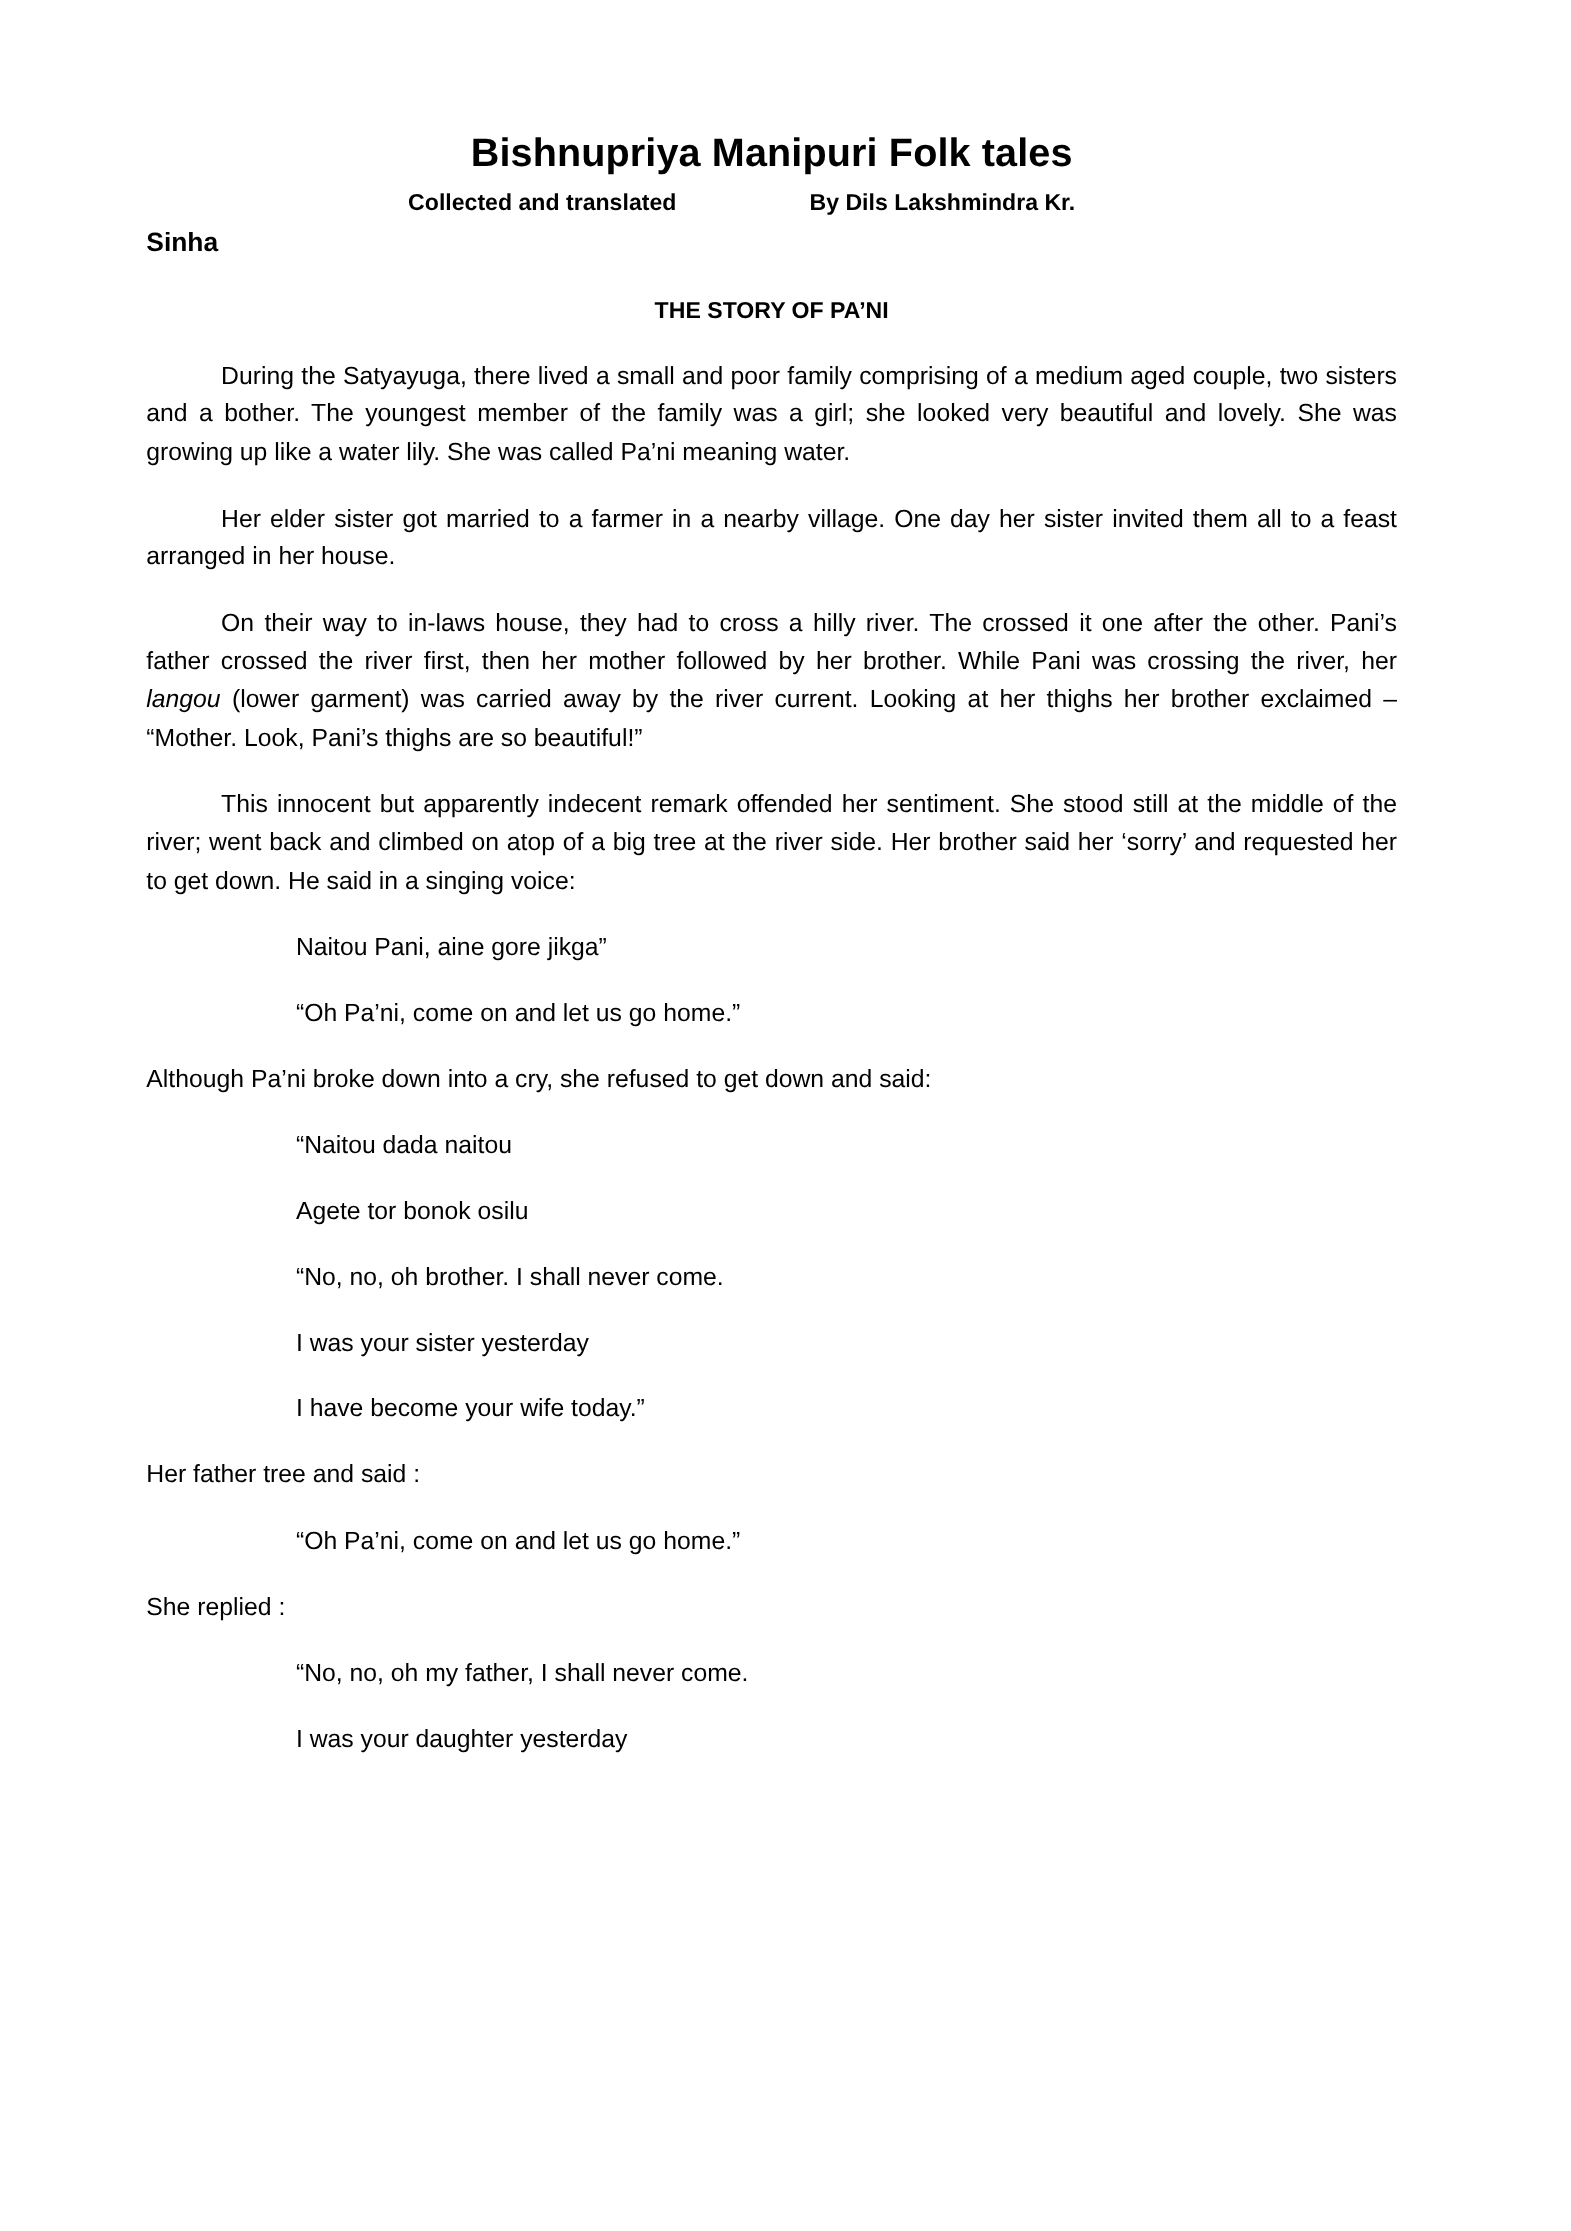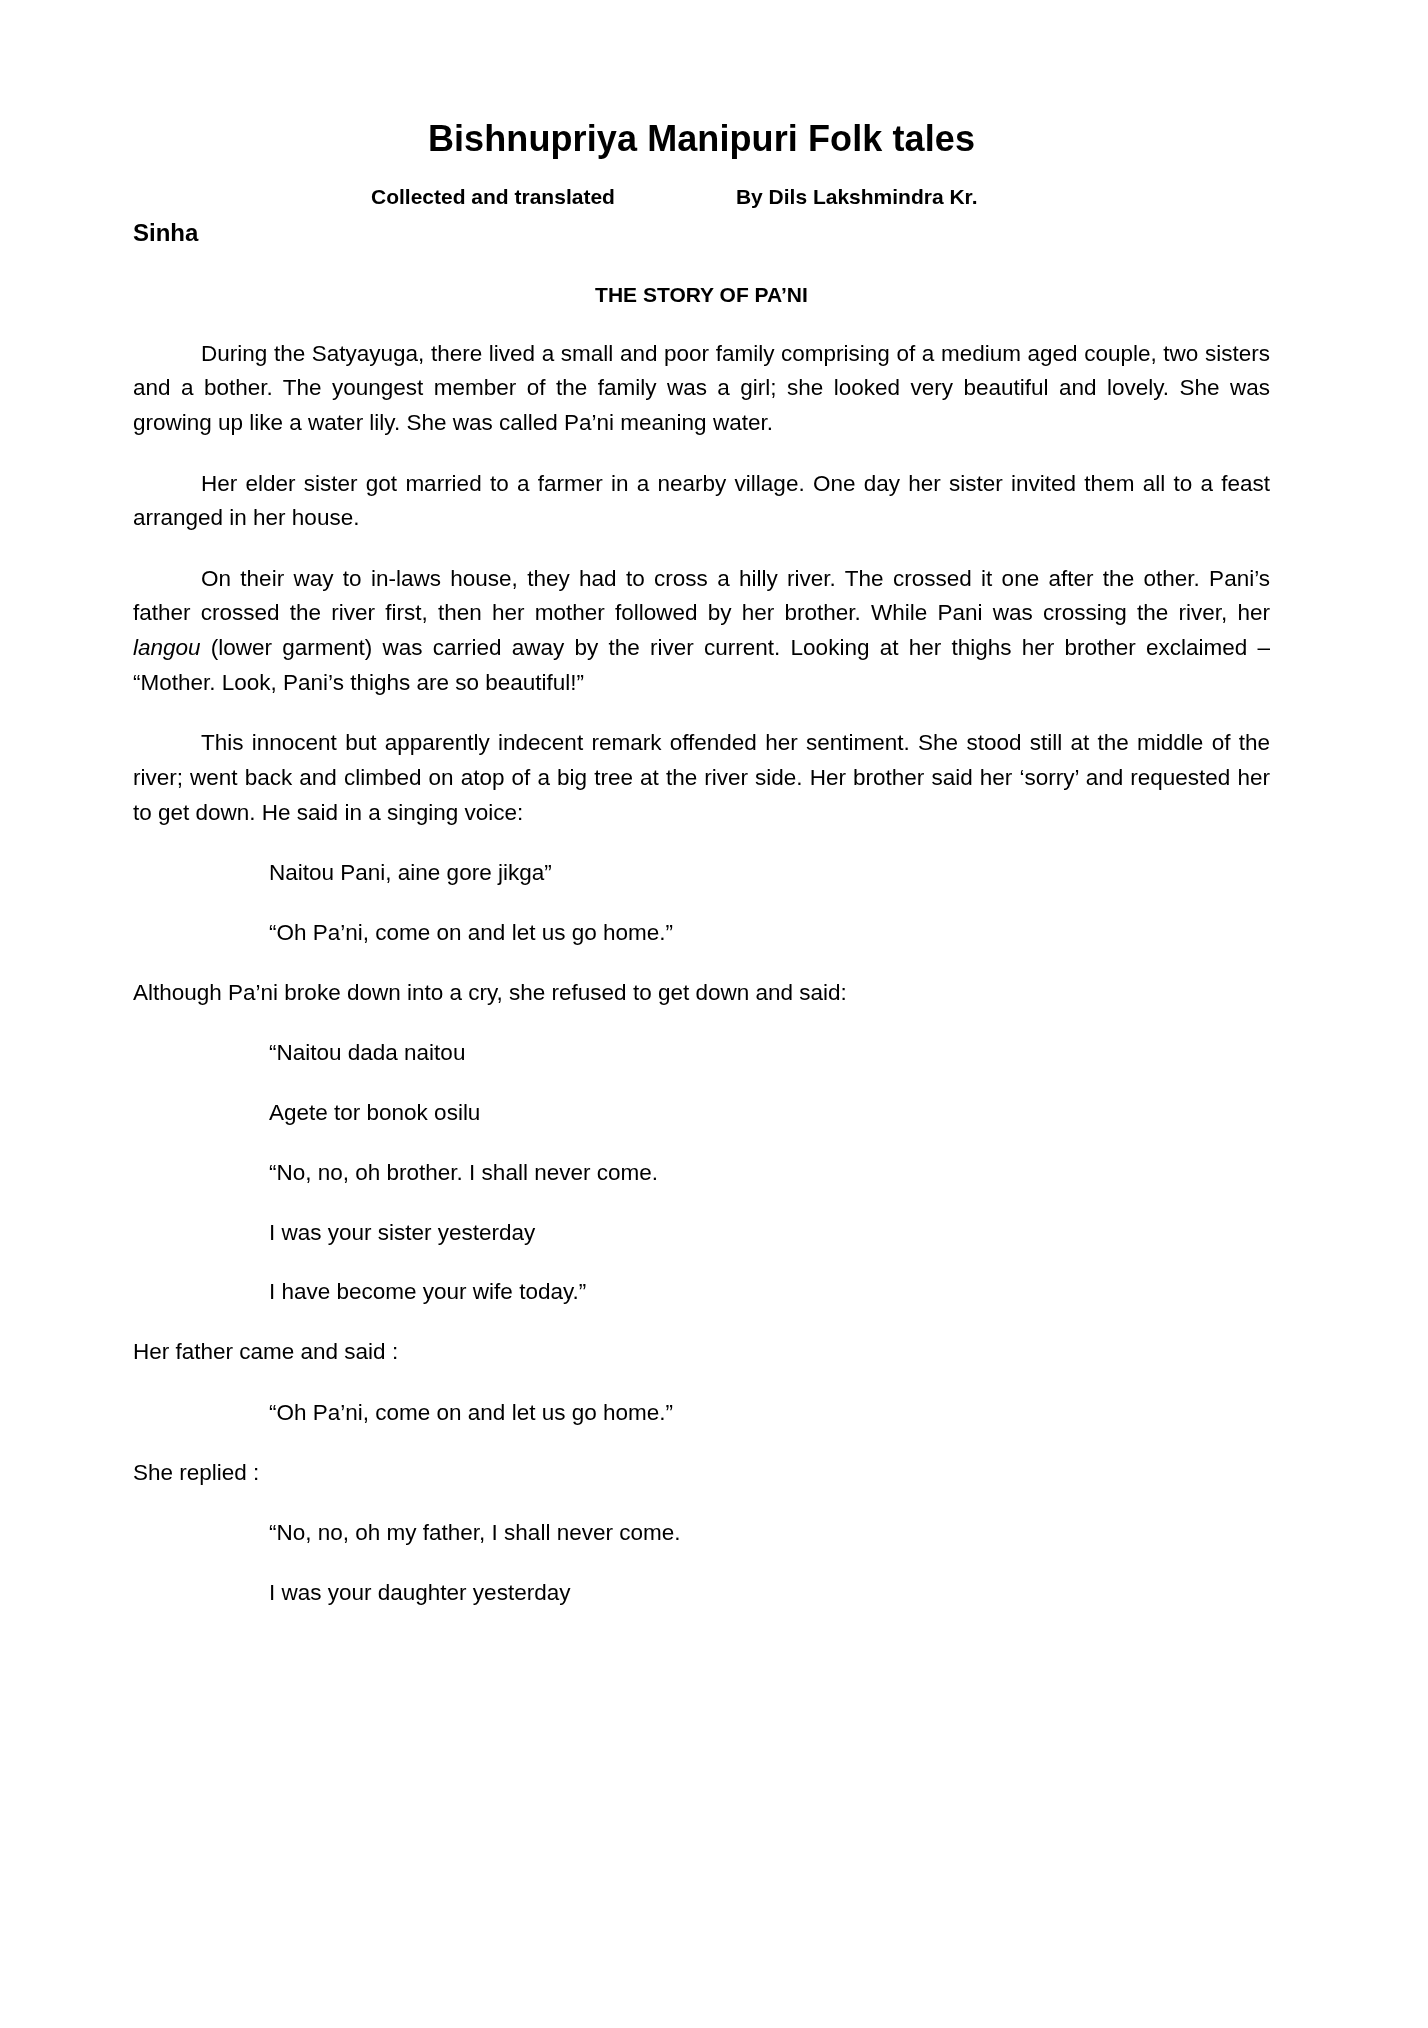--- a/index.html
+++ b/index.html
@@ -26,21 +26,21 @@
     font-size: 36px;
     font-weight: bold;
     line-height: 1.15;
     margin: 0 0 8px 0;
     letter-spacing: 0.1px;
   }
   .byline-row {
     font-size: 21px;
     font-weight: bold;
     line-height: 1.55;
-    margin: 22px 0 0 0;
+    margin: 10px 0 0 0;
     white-space: pre;
   }
   .byline-row .seg-credit {
     display: inline-block;
     margin-left: 238px;
   }
   .byline-row .seg-author {
     display: inline-block;
     margin-left: 121px;
   }
@@ -101,20 +101,20 @@
       <p class="body-par indent-first"><span>On their way to in-laws house, they had to cross a hilly river. The crossed it one after the other. Pani’s father crossed the river first, then her mother followed by her brother. While Pani was crossing the river, her </span><span class="ital">langou</span><span> (lower garment) was carried away by the river current. Looking at her thighs her brother exclaimed – “Mother. Look, Pani’s thighs are so beautiful!”</span></p>
       <p class="body-par indent-first"><span>This innocent but apparently indecent remark offended her sentiment. She stood still at the middle of the river; went back and climbed on atop of a big tree at the river side. Her brother said her ‘sorry’ and requested her to get down. He said in a singing voice:</span></p>
       <p class="verse"><span>Naitou Pani, aine gore jikga”</span></p>
       <p class="verse"><span>“Oh Pa’ni, come on and let us go home.”</span></p>
       <p class="body-par flush"><span>Although Pa’ni broke down into a cry, she refused to get down and said:</span></p>
       <p class="verse"><span>“Naitou dada naitou</span></p>
       <p class="verse"><span>Agete tor bonok osilu</span></p>
       <p class="verse"><span>“No, no, oh brother. I shall never come.</span></p>
       <p class="verse"><span>I was your sister yesterday</span></p>
       <p class="verse"><span>I have become your wife today.”</span></p>
-      <p class="body-par flush"><span>Her father came and said :</span></p>
+      <p class="body-par flush"><span>Her father tree and said :</span></p>
       <p class="verse"><span>“Oh Pa’ni, come on and let us go home.”</span></p>
       <p class="body-par flush"><span>She replied :</span></p>
       <p class="verse"><span>“No, no, oh my father, I shall never come.</span></p>
       <p class="verse"><span>I was your daughter yesterday</span></p>
     </div>
 
 </div>
 
 </body></html>

